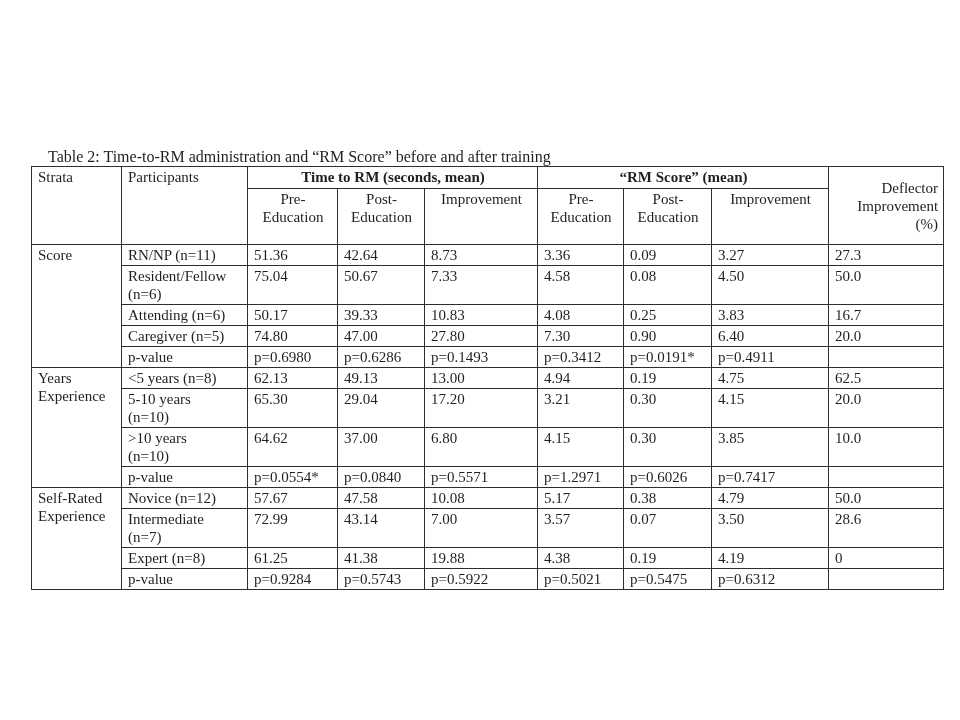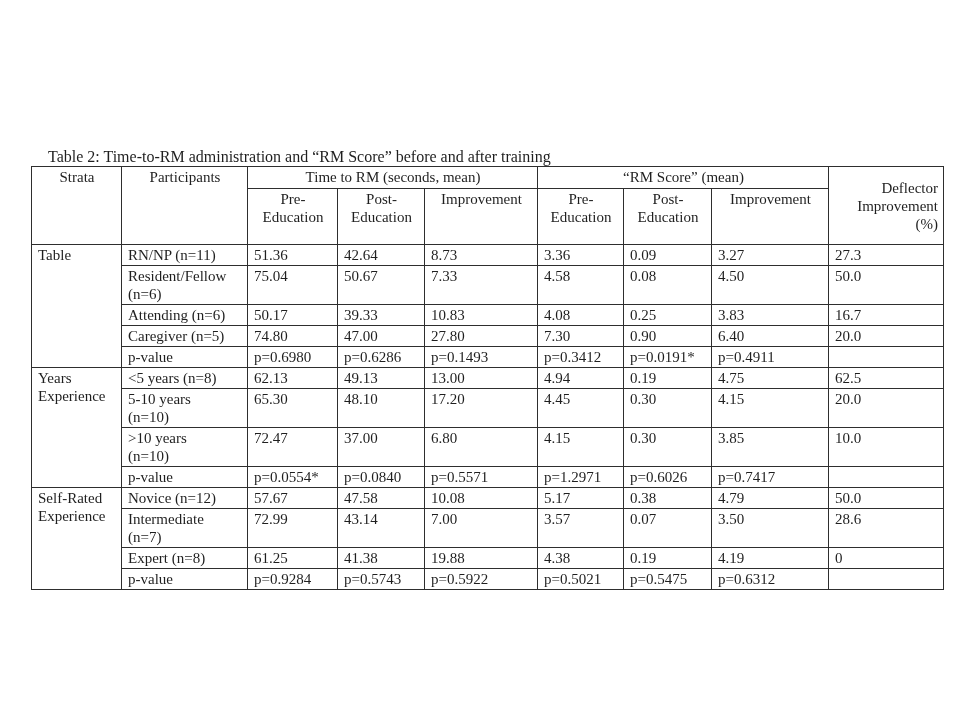--- a/index.html
+++ b/index.html
@@ -29,24 +29,24 @@
     border: 1px solid #2e2e2e;
     font-size: 15px;
     font-weight: normal;
     line-height: 18px;
     padding: 1px 5px 1px 6px;
     vertical-align: top;
     text-align: left;
     white-space: pre-line;
     overflow: hidden;
   }
-  th.group { text-align: center; height: 19px; }
+  th.group { text-align: center; height: 19px; font-weight: bold; }
   th.sub   { text-align: center; height: 53px; font-family: Liberation Serif, serif; }
   th.defl  { text-align: right; vertical-align: middle; }
-  th.corner { vertical-align: top; text-align: center; }
+  th.corner { vertical-align: top; }
 </style>
 </head>
 <body>
 
 <div class="caption">Table 2: Time-to-RM administration and “RM Score” before and after training</div>
 
 <table class="results">
   <colgroup>
     <col style="width:90px">
     <col style="width:126px">
@@ -76,21 +76,21 @@
       <th class="sub">Improvement</th>
       <th class="sub">Pre-
 Education</th>
       <th class="sub">Post-
 Education</th>
       <th class="sub">Improvement</th>
     </tr>
   </thead>
   <tbody id="tbody">
       <tr>
-        <td rowspan="5">Table</td>
+        <td rowspan="5">Score</td>
         <td>RN/NP (n=11)</td>
         <td>51.36</td>
         <td>42.64</td>
         <td>8.73</td>
         <td>3.36</td>
         <td>0.09</td>
         <td>3.27</td>
         <td>27.3</td>
       </tr>
       <tr>
@@ -143,31 +143,31 @@
         <td>13.00</td>
         <td>4.94</td>
         <td>0.19</td>
         <td>4.75</td>
         <td>62.5</td>
       </tr>
       <tr>
         <td>5-10 years
 (n=10)</td>
         <td>65.30</td>
-        <td>48.10</td>
+        <td>29.04</td>
         <td>17.20</td>
-        <td>4.45</td>
+        <td>3.21</td>
         <td>0.30</td>
         <td>4.15</td>
         <td>20.0</td>
       </tr>
       <tr>
         <td>&gt;10 years
 (n=10)</td>
-        <td>72.47</td>
+        <td>64.62</td>
         <td>37.00</td>
         <td>6.80</td>
         <td>4.15</td>
         <td>0.30</td>
         <td>3.85</td>
         <td>10.0</td>
       </tr>
       <tr>
         <td>p-value</td>
         <td>p=0.0554*</td>

